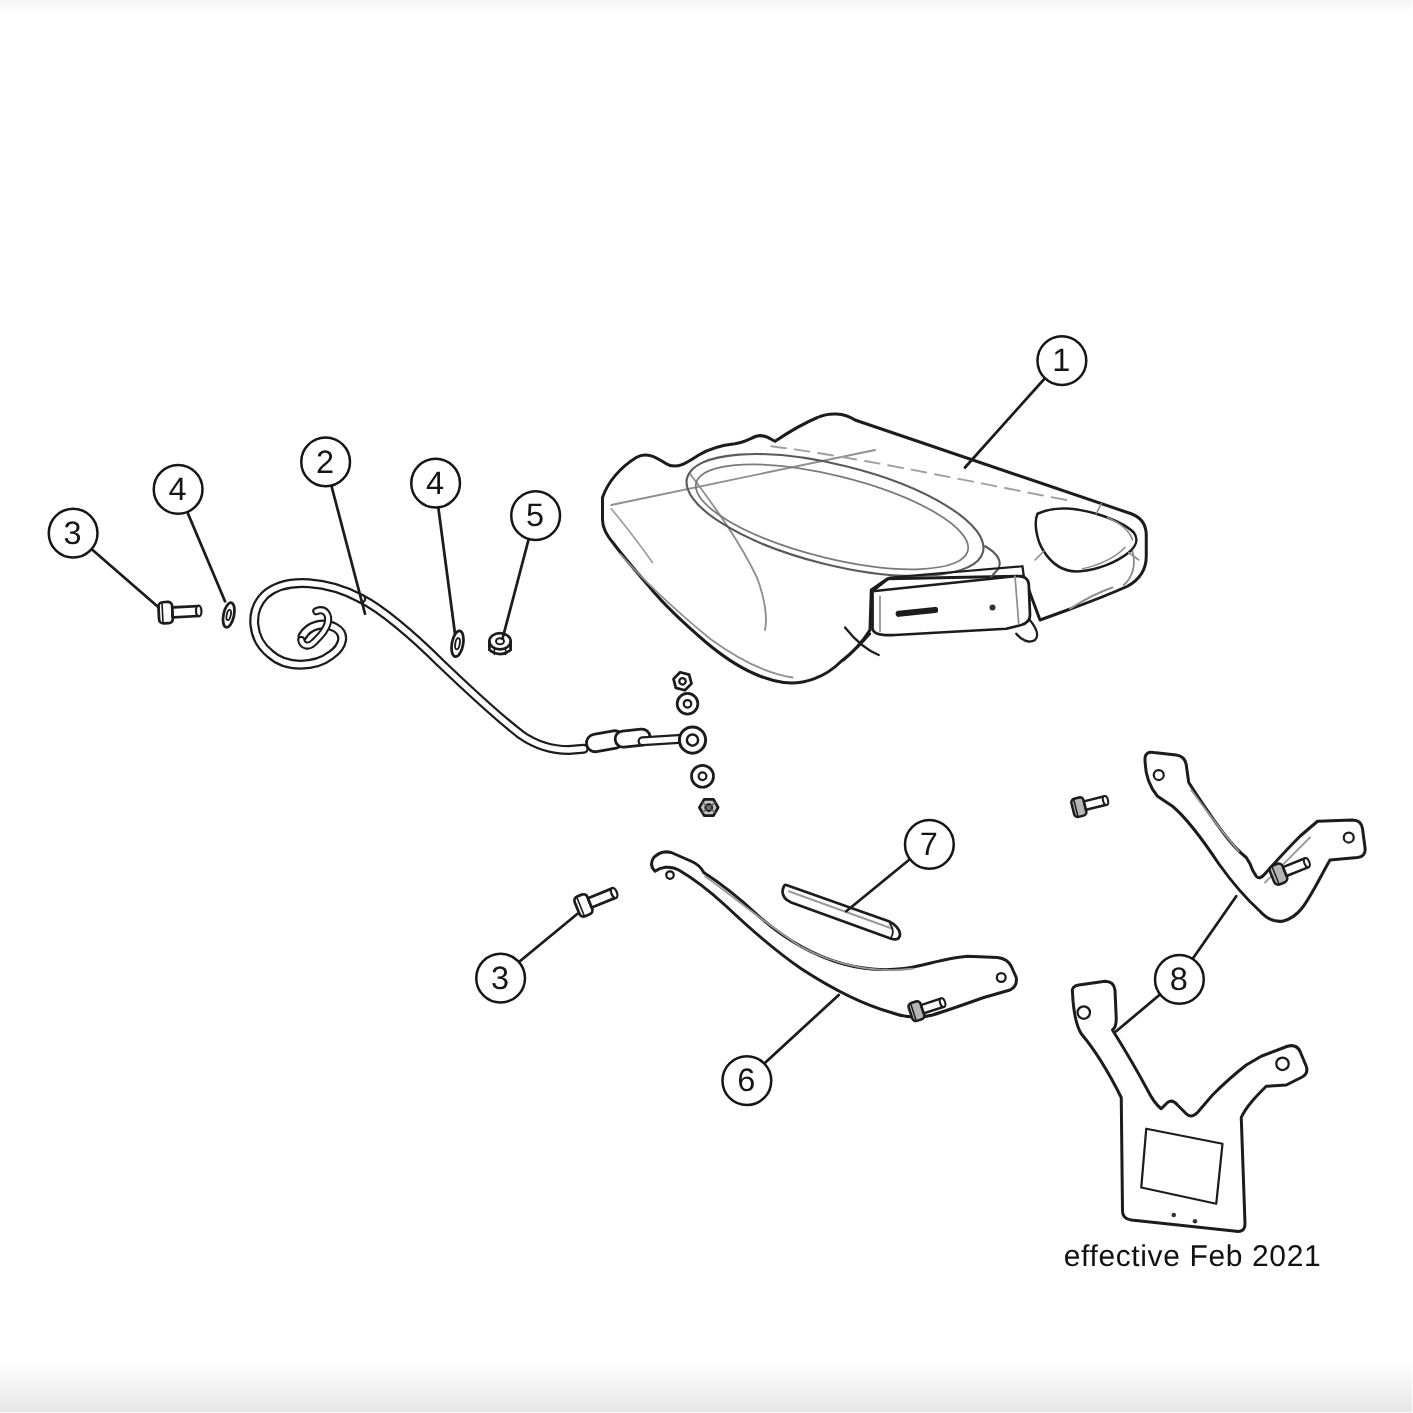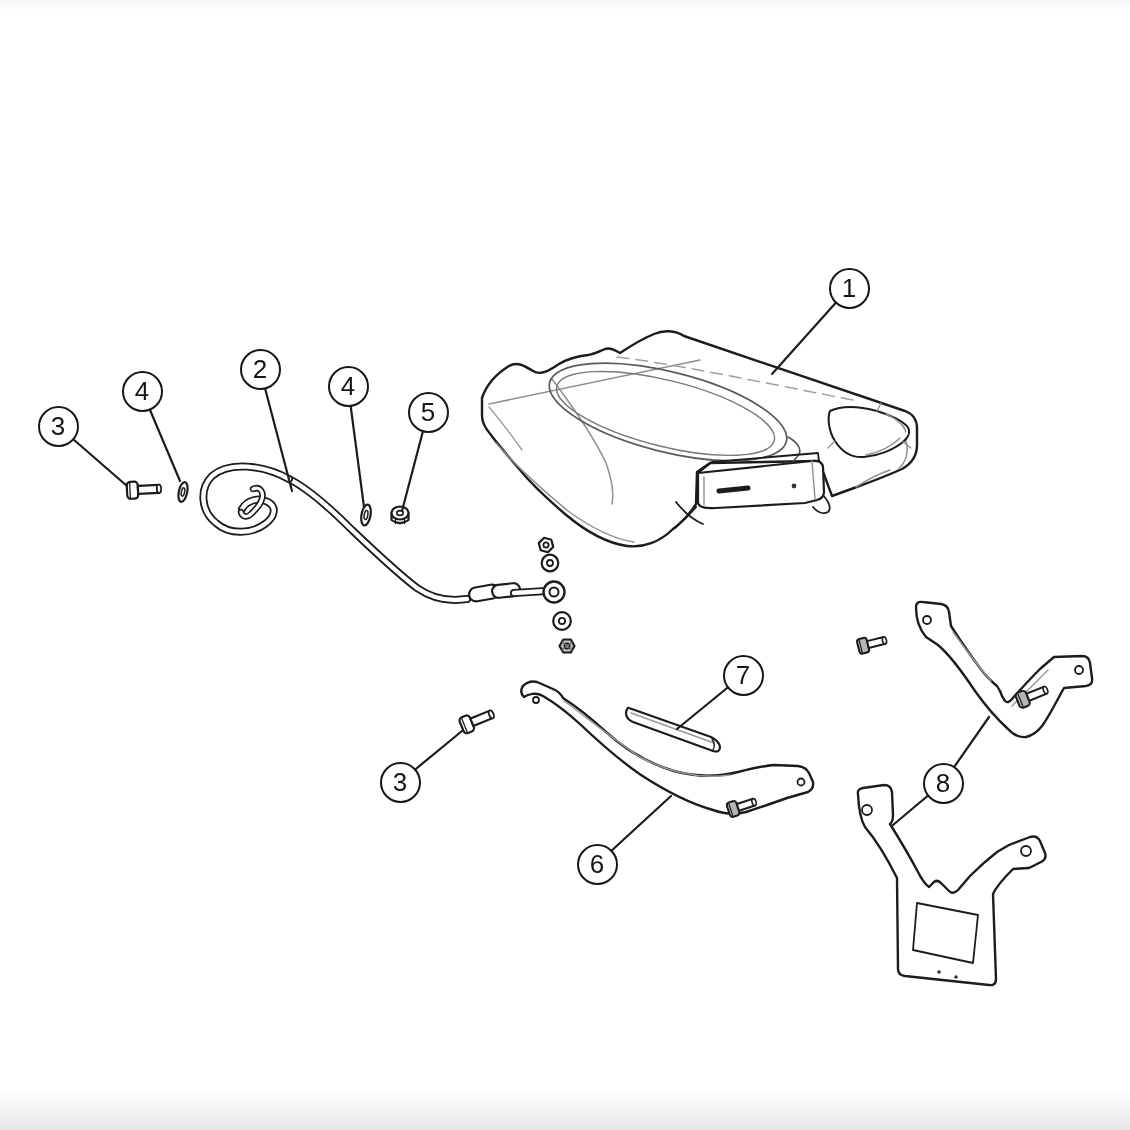--- a/index.html
+++ b/index.html
@@ -321,16 +321,17 @@
   <div class="callout" style="left:239.5px;top:348.5px">2</div>
   <div class="callout" style="left:37.5px;top:405.5px">3</div>
   <div class="callout" style="left:121.5px;top:370.5px">4</div>
   <div class="callout" style="left:327.5px;top:365.5px">4</div>
   <div class="callout" style="left:407.5px;top:391.5px">5</div>
   <div class="callout" style="left:379.5px;top:761.5px">3</div>
   <div class="callout" style="left:576.5px;top:843.5px">6</div>
   <div class="callout" style="left:722.5px;top:654.5px">7</div>
   <div class="callout" style="left:922.5px;top:762.5px">8</div>
 
+  <div id="note">effective Feb 2021</div>
 
   <div id="top-fade"></div>
   <div id="bottom-fade"></div>
 </div>
 
 </body></html>

